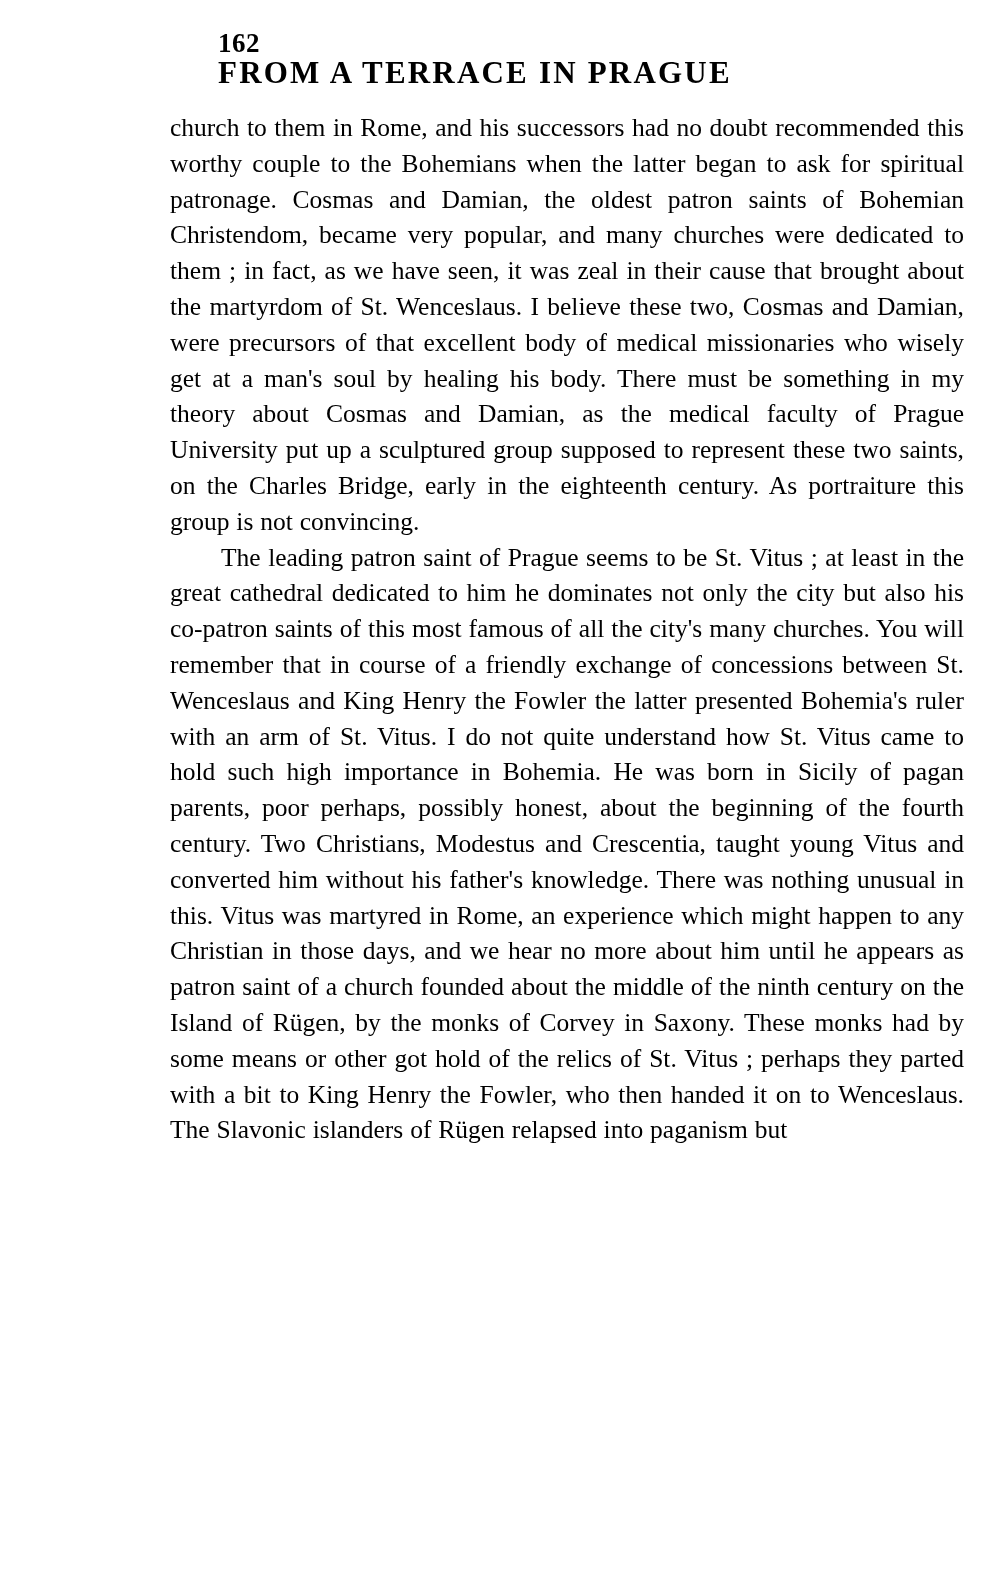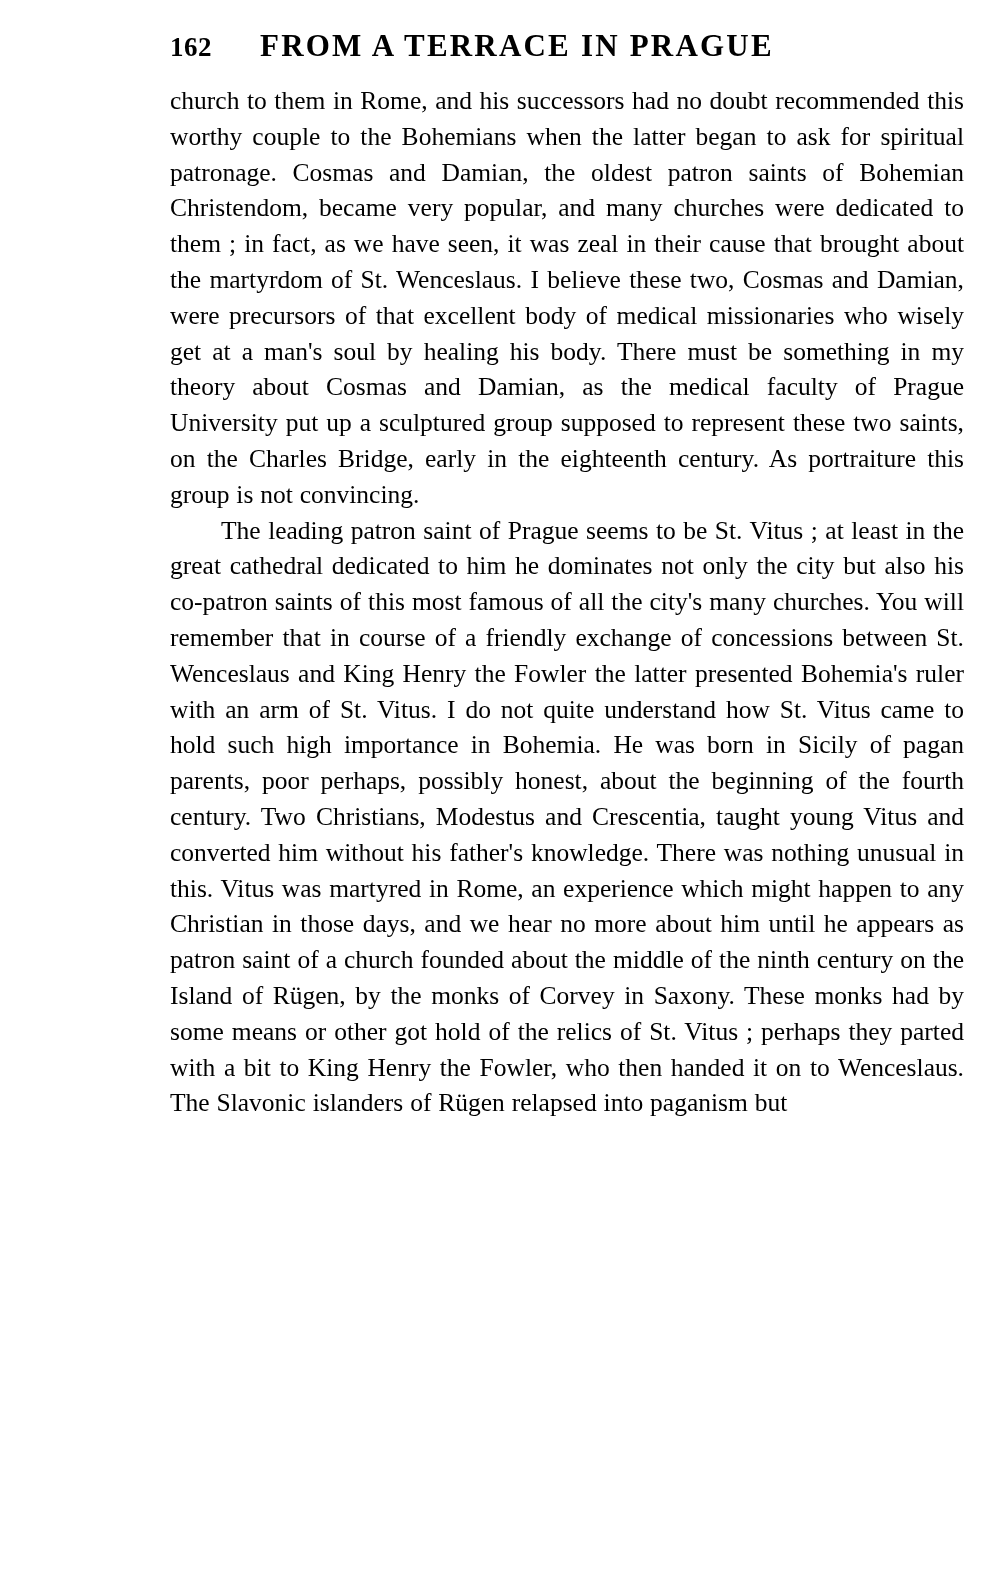--- a/index.html
+++ b/index.html
@@ -19,20 +19,21 @@
     width: 1000px;
     height: 1588px;
     box-sizing: border-box;
     padding: 0;
   }
   .page-header {
     display: flex;
     align-items: baseline;
     margin: 30px 0 0 0;
     padding: 0 40px 0 170px;
+    flex-direction: column;
   }
   .folio {
     font-family: "Liberation Serif", serif;
     font-size: 27px;
     font-weight: bold;
     letter-spacing: 0.5px;
     line-height: 1;
   }
   .running-title {
     font-family: "Liberation Serif", serif;

